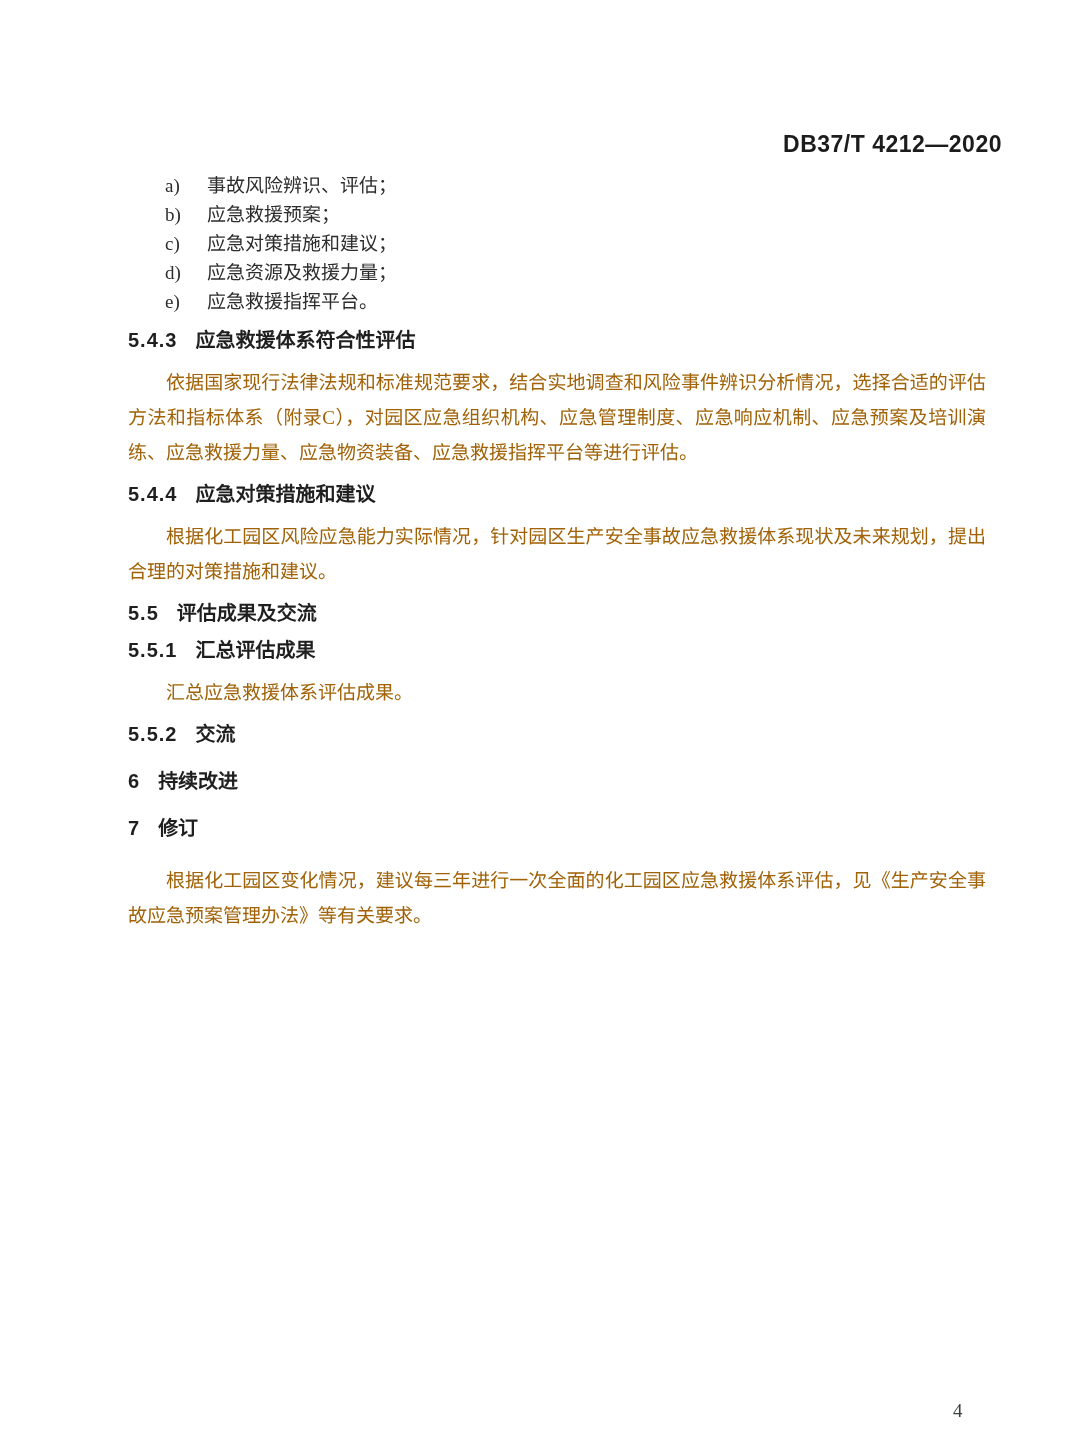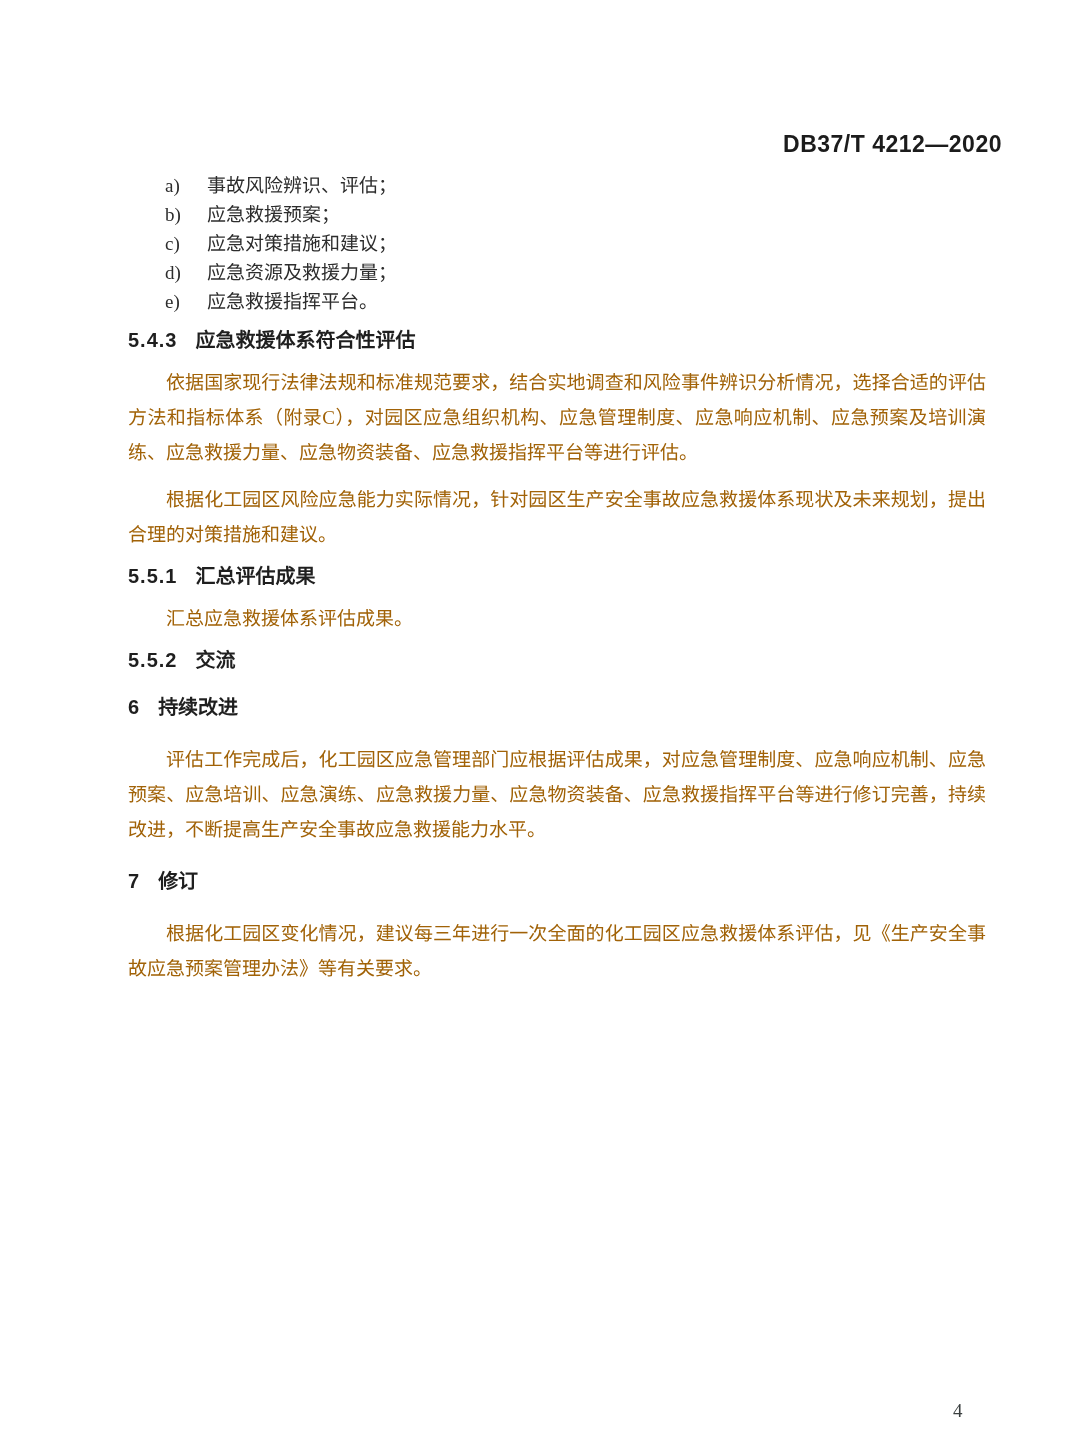--- a/index.html
+++ b/index.html
@@ -115,41 +115,50 @@
       </div>
     <div>
         <section class="sec">
           <div class="sec-h">
             <span class="sec-num">5.4.3</span>
             <span class="sec-title">应急救援体系符合性评估</span>
           </div>
           <p class="para">依据国家现行法律法规和标准规范要求，结合实地调查和风险事件辨识分析情况，选择合适的评估方法和指标体系（附录C），对园区应急组织机构、应急管理制度、应急响应机制、应急预案及培训演练、应急救援力量、应急物资装备、应急救援指挥平台等进行评估。</p>
         </section>
         <section class="sec">
+          <div class="sec-h">
+            <span class="sec-num">5.4.4</span>
+            <span class="sec-title">应急对策措施和建议</span>
+          </div>
           <p class="para">根据化工园区风险应急能力实际情况，针对园区生产安全事故应急救援体系现状及未来规划，提出合理的对策措施和建议。</p>
+        </section>
+        <section class="sec">
+          <div class="sec-h">
+            <span class="sec-num">5.5</span>
+            <span class="sec-title">评估成果及交流</span>
+          </div>
         </section>
         <section class="sec">
           <div class="sec-h">
             <span class="sec-num">5.5.1</span>
             <span class="sec-title">汇总评估成果</span>
           </div>
           <p class="para">汇总应急救援体系评估成果。</p>
         </section>
         <section class="sec">
           <div class="sec-h">
             <span class="sec-num">5.5.2</span>
             <span class="sec-title">交流</span>
           </div>
         </section>
         <section class="sec lv1">
           <div class="sec-h">
             <span class="sec-num">6</span>
             <span class="sec-title">持续改进</span>
           </div>
-          <p class="para">评估工作完成后，化工园区应急管理部门应根据评估成果，对应急管理制度、应急响应机制、应急预案、应急培训、应急演练、应急救援力量、应急物资装备、应急救援指挥平台等进行修订完善，持续改进，不断提高生产安全事故应急救援能力水平。</p>
         </section>
         <section class="sec lv1">
           <div class="sec-h">
             <span class="sec-num">7</span>
             <span class="sec-title">修订</span>
           </div>
           <p class="para">根据化工园区变化情况，建议每三年进行一次全面的化工园区应急救援体系评估，见《生产安全事故应急预案管理办法》等有关要求。</p>
         </section>
       </div>
   </div>

